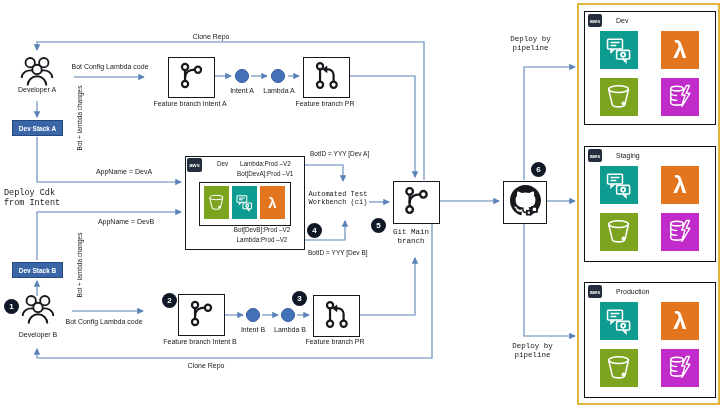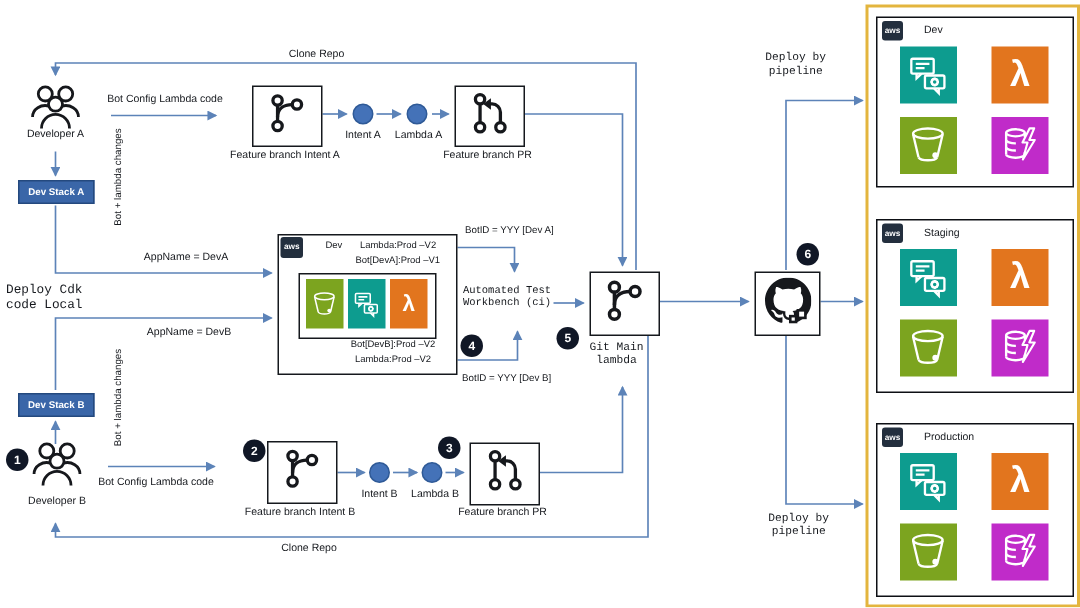--- a/index.html
+++ b/index.html
@@ -169,21 +169,21 @@
   <div class="bluedot" style="left:271px;top:69px"></div>
   <div class="lbl ctr" style="left:279px;top:87px">Lambda A</div>
 
   <div class="box" style="left:303px;top:57px;width:45px;height:39px">
     <span><svg viewBox="0 0 24 24" width="31" height="31">
           <use href="#sym-pr"></use>
         </svg></span>
   </div>
   <div class="lbl ctr" style="left:325px;top:100px">Feature branch PR</div>
 
-  <div class="lbl wrap" style="left:4px;top:188px;width:62px;font-size:8.5px;text-align:left">Deploy Cdk code Local</div>
+  <div class="lbl wrap" style="left:4px;top:188px;width:62px;font-size:8.5px;text-align:left">Deploy Cdk from Intent</div>
   <div class="lbl ctr" style="left:124px;top:168px">AppName = DevA</div>
   <div class="lbl ctr" style="left:126px;top:218px">AppName = DevB</div>
 
   <div class="stack" style="left:12px;top:262px">Dev Stack B</div>
   <div class="vert" style="left:79px;top:265px">Bot + lambda changes</div>
   <div class="abs" style="left:16px;top:293px;width:44px;height:34px">
     <svg viewBox="0 0 44 40" width="44" height="34">
         <use href="#sym-people"></use>
       </svg>
   </div>
@@ -239,21 +239,21 @@
   <div class="lbl" style="left:308px;top:249px;font-size:6.5px">BotID = YYY [Dev B]</div>
   <div class="lbl wrap" style="left:306px;top:190px;width:64px">Automated Test Workbench (ci)</div>
   <div class="step" style="left:307px;top:223px">4</div>
 
   <div class="box" style="left:393px;top:181px;width:45px;height:41px">
     <span><svg viewBox="0 0 24 24" width="33" height="33">
           <use href="#sym-branch"></use>
         </svg></span>
   </div>
   <div class="step" style="left:371px;top:218px">5</div>
-  <div class="lbl wrap" style="left:392px;top:228px;width:38px;font-size:7.5px">Git Main lambda</div>
+  <div class="lbl wrap" style="left:392px;top:228px;width:38px;font-size:7.5px">Git Main branch</div>
 
   <div class="box" style="left:503px;top:181px;width:42px;height:41px">
     <span><svg viewBox="0 0 16 16" width="31" height="31">
           <use href="#sym-github"></use>
         </svg></span>
   </div>
   <div class="step" style="left:531px;top:162px">6</div>
   <div class="lbl wrap" style="left:503px;top:35px;width:55px;font-size:7.5px">Deploy by pipeline</div>
   <div class="lbl wrap" style="left:505px;top:342px;width:55px;font-size:7.5px">Deploy by pipeline</div>
 

